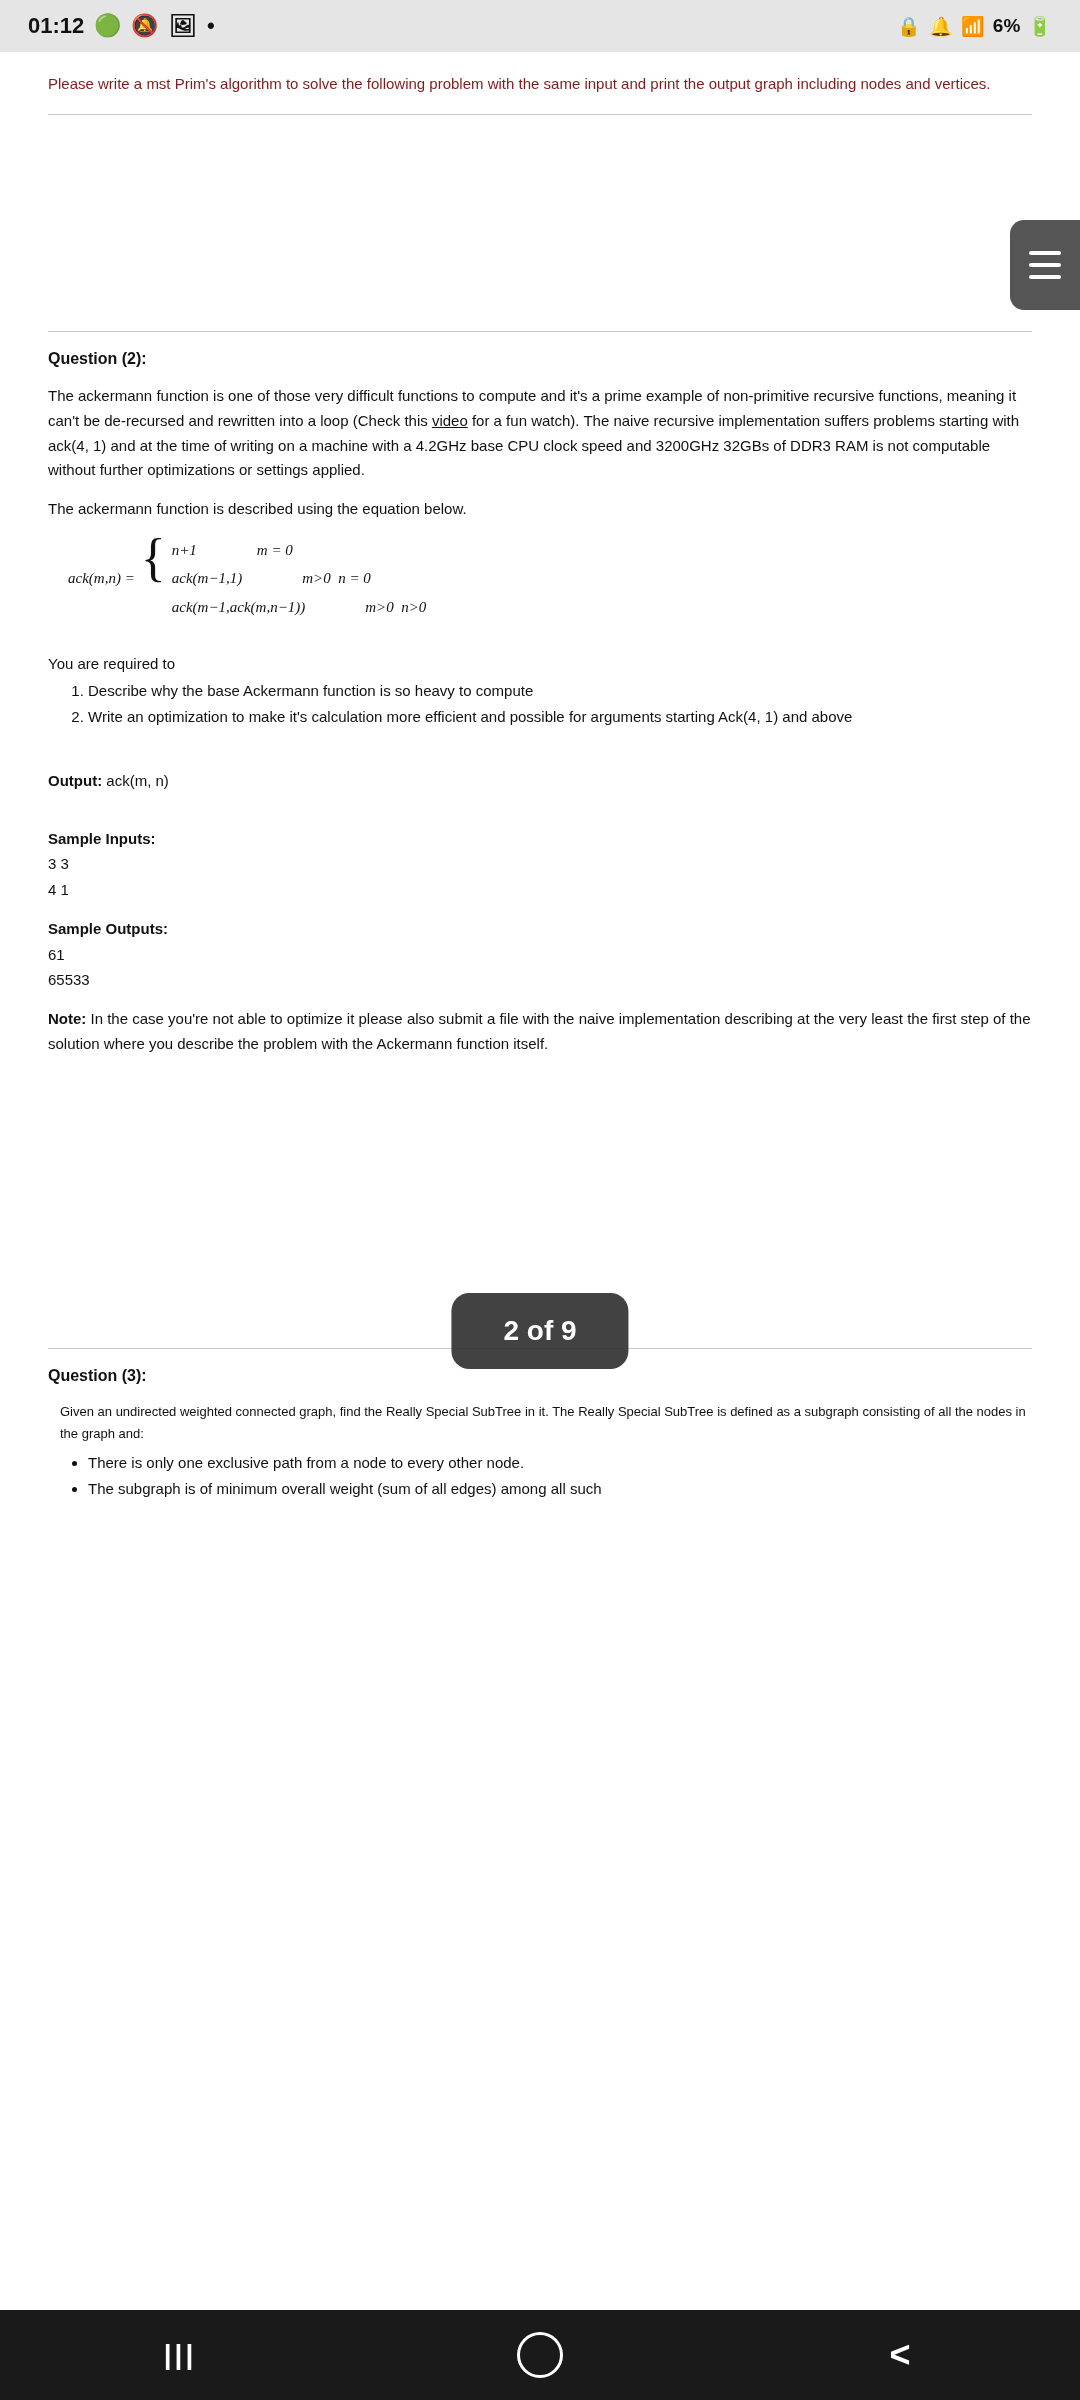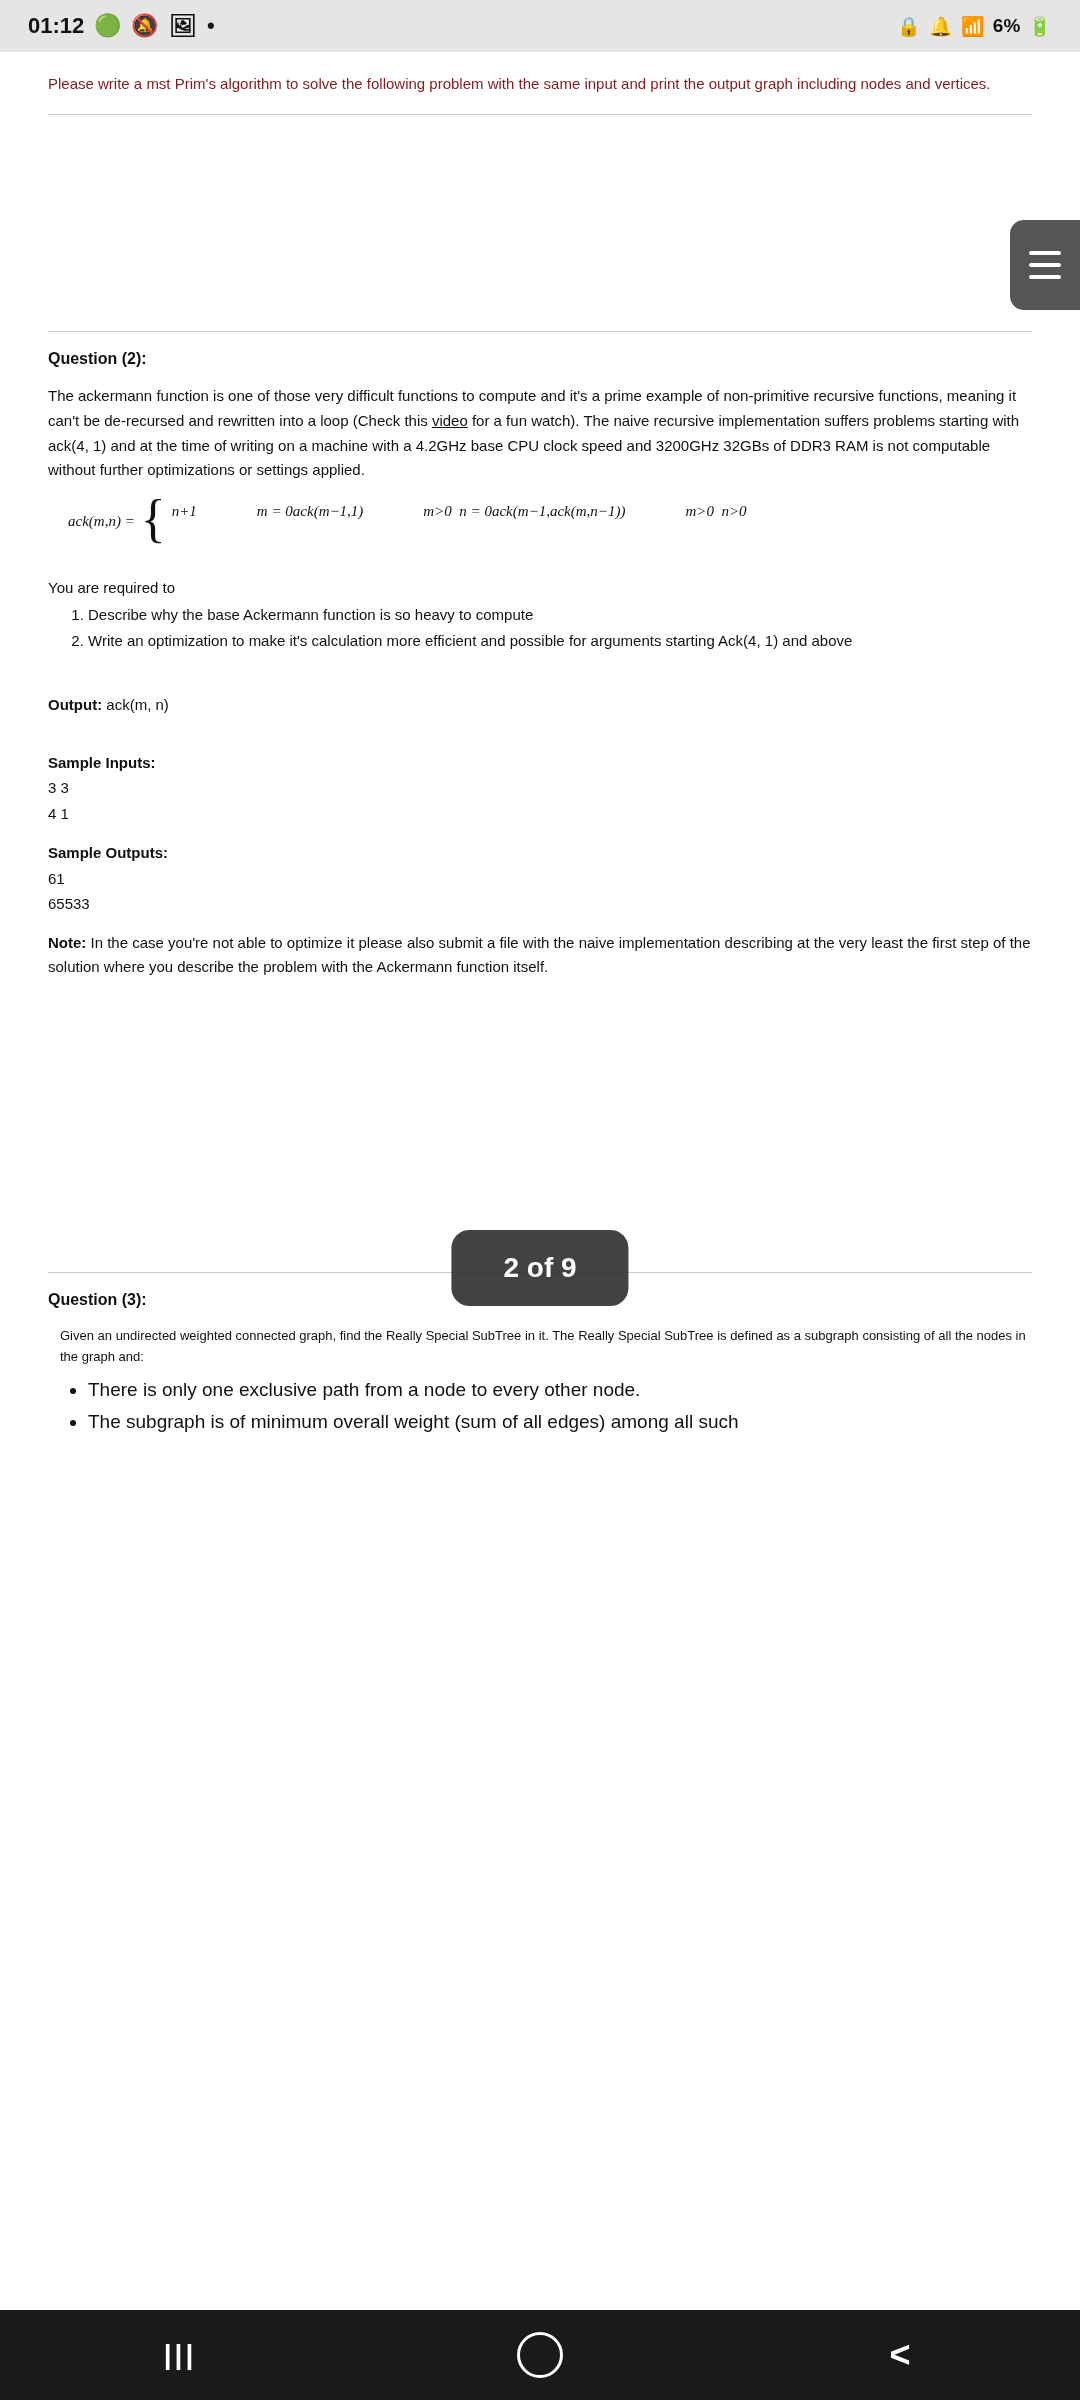--- a/index.html
+++ b/index.html
@@ -131,21 +131,21 @@
     .big-brace {
       font-size: 52px;
       line-height: 1;
       font-family: 'Times New Roman', serif;
       margin-right: 6px;
       margin-top: -4px;
     }
 
     .eq-cases {
       display: flex;
-      flex-direction: row;
+      flex-direction: column;
       font-family: 'Times New Roman', serif;
       font-size: 15px;
       line-height: 1.9;
     }
 
     .eq-case-row {
       display: flex;
       gap: 60px;
     }
 
@@ -232,21 +232,21 @@
     .question3-preview {
       font-size: 13px;
       line-height: 1.65;
       margin-bottom: 6px;
       margin-left: 12px;
     }
 
     .bullet-list {
       list-style-type: disc;
       padding-left: 40px;
-      font-size: 19px;
+      font-size: 15px;
       line-height: 1.7;
     }
 
     .content-wrapper {
       position: relative;
     }
   </style>
 </head>
 <body>
 
@@ -282,20 +282,21 @@
 
     <div class="spacer-large"></div>
 
     <hr class="separator">
 
     <div>
       <p class="question-title">Question (2):</p>
 
       <p class="paragraph">The ackermann function is one of those very difficult functions to compute and it's a prime example of non-primitive recursive functions, meaning it can't be de-recursed and rewritten into a loop (Check this <a class="inline-link">video</a> for a fun watch). The naive recursive implementation suffers problems starting with ack(4, 1) and at the time of writing on a machine with a 4.2GHz base CPU clock speed and 3200GHz 32GBs of DDR3 RAM is not computable without further optimizations or settings applied.</p>
 
+      <p class="paragraph">The ackermann function is described using the equation below.</p>
 
       <div class="equation-block">
         <div class="eq-row">
           <span style="font-style:italic; margin-right:6px; align-self:center;">ack(m,n) =</span>
           <span class="big-brace">{</span>
           <div class="eq-cases">
             <div class="eq-case-row">
               <span style="font-style:italic;">n+1</span>
               <span style="font-style:italic;">m = 0</span>
             </div>

